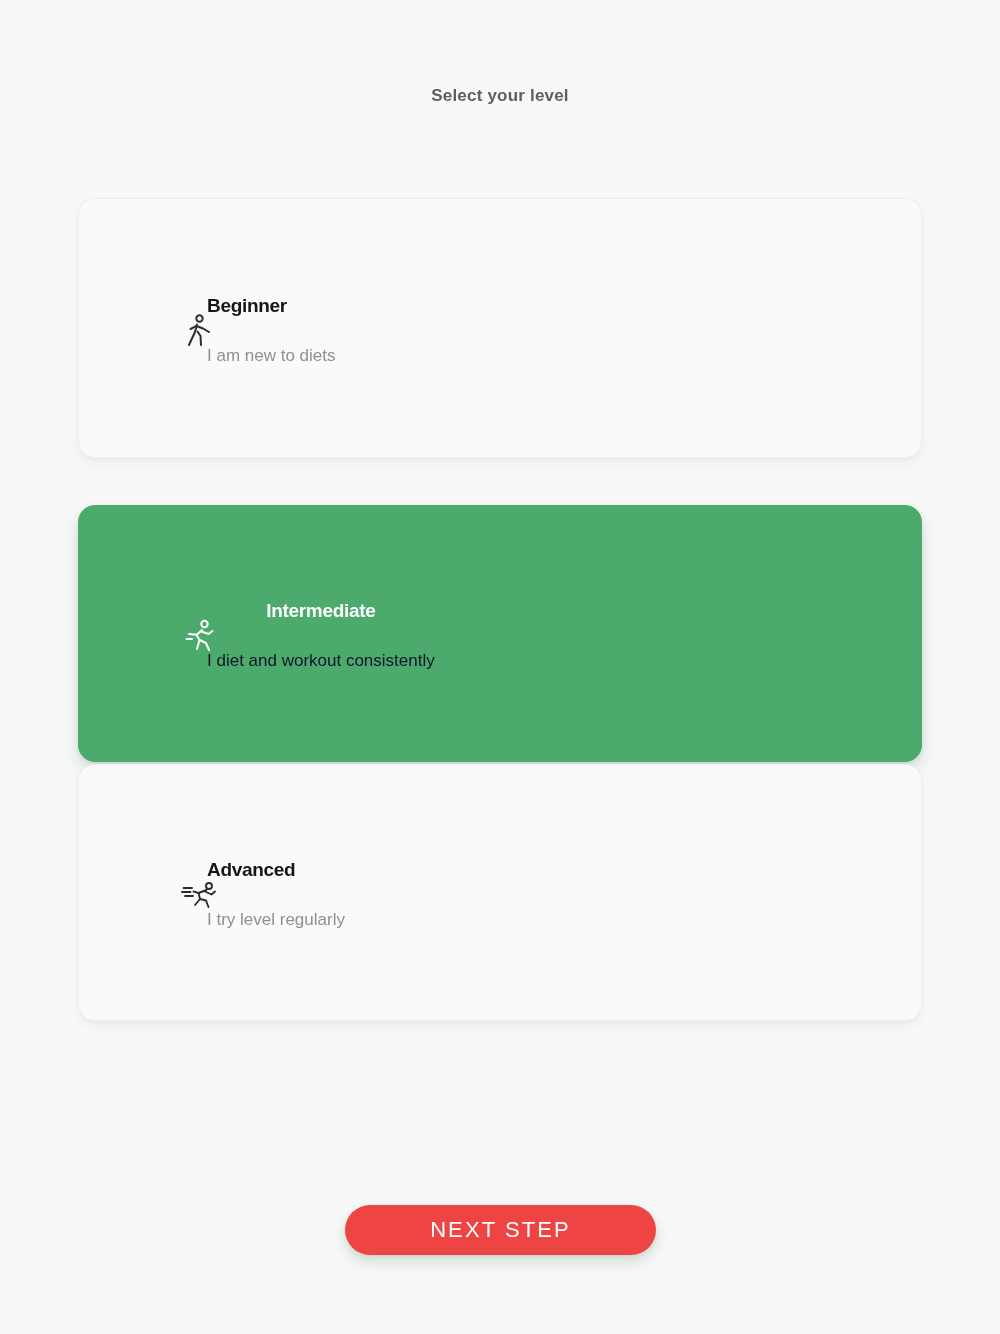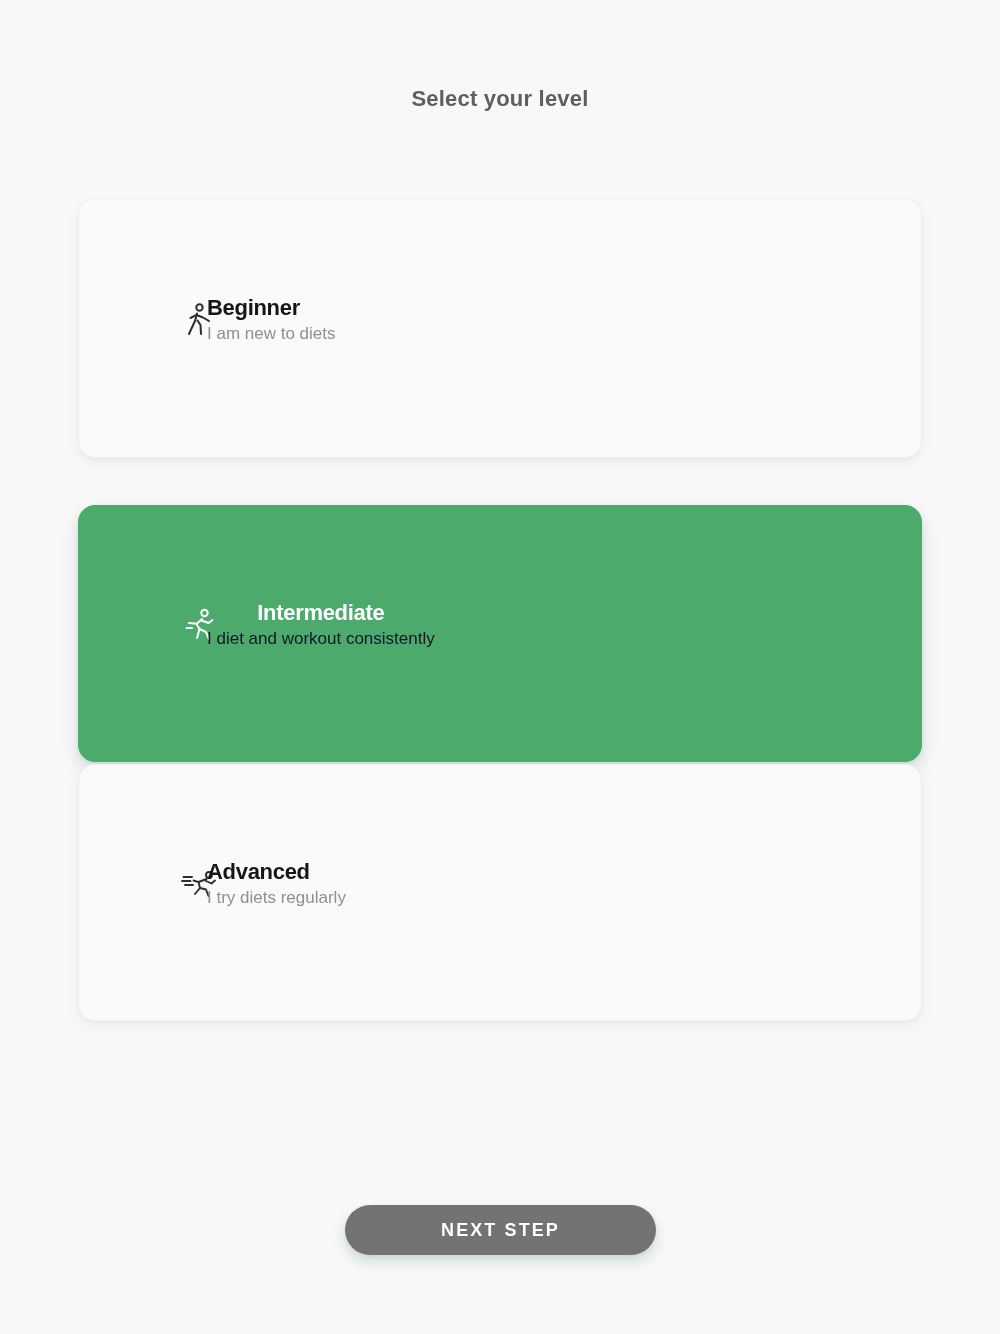--- a/index.html
+++ b/index.html
@@ -7,21 +7,21 @@
     width:1000px; height:1334px;
     background:#f8f8f8;
     font-family:"Liberation Sans", sans-serif;
     -webkit-font-smoothing:antialiased;
   }
   .screen { position:relative; width:1000px; height:1334px; overflow:hidden; }
 
   .page-title {
     position:absolute; top:86px; left:0; width:1000px;
     text-align:center;
-    font-size:22px; font-weight:bold;
+    font-size:17px; font-weight:bold;
     letter-spacing:0.2px;
     color:#5b6064;
   }
 
   .card {
     position:absolute; left:78px; width:844px;
     border-radius:17px;
     background:#fafafa;
     border:1px solid #efefef;
     box-shadow:0 6px 14px rgba(0,0,0,0.045), 0 2px 4px rgba(0,0,0,0.03);
@@ -44,40 +44,40 @@
 
   .card-icon {
     width:56px; margin-left:92px;
     display:flex; align-items:center; justify-content:center;
     flex:0 0 auto;
   }
   .card-icon svg { display:block; }
   .card-text { margin-left:-20px; }
 
   .card-title {
-    font-size:22px; font-weight:bold;
+    font-size:19px; font-weight:bold;
     color:#141618; line-height:1.15;
     letter-spacing:-0.3px;
   }
   .card-sub {
-    margin-top:4px;
+    margin-top:29px;
     font-size:17px; font-weight:normal;
     color:#8d9094; line-height:1.2;
   }
   .card-2 .card-title { color:#ffffff; }
   .card-2 .card-sub { color:#0f172a; }
 
   .next-button {
     position:absolute; left:345px; top:1205px;
     width:311px; height:50px;
     border:none; border-radius:25px;
-    background:#737373;
+    background:#ef4444;
     color:#ffffff;
     font-family:"Liberation Sans", sans-serif;
-    font-size:18px; font-weight:bold;
+    font-size:22px; font-weight:normal;
     letter-spacing:2.1px;
     cursor:pointer;
     box-shadow:0 7px 14px rgba(60,130,90,0.22), 0 2px 4px rgba(0,0,0,0.05);
   }
 </style>
 </head>
 <body>
 
 <div class="screen">
 
@@ -129,20 +129,20 @@
           <path d="M19 21 L25 22.5 L27.5 29"></path>
           <path d="M24 13.5 L30.5 16.5 L34 13.5"></path>
           <path d="M17.8 15.2 L12.5 13.5"></path>
           <path d="M11 10 L2.5 10"></path>
           <path d="M9.5 14 L1 14"></path>
           <path d="M12 18 L4 18"></path>
         </svg>
       </span>
       <div class="card-text">
         <div class="card-title">Advanced</div>
-        <div class="card-sub">I try diets regularly</div>
+        <div class="card-sub">I try level regularly</div>
       </div>
     </div>
   </div>
 
   <button class="next-button">NEXT STEP</button>
 
 </div>
 
 </body></html>

